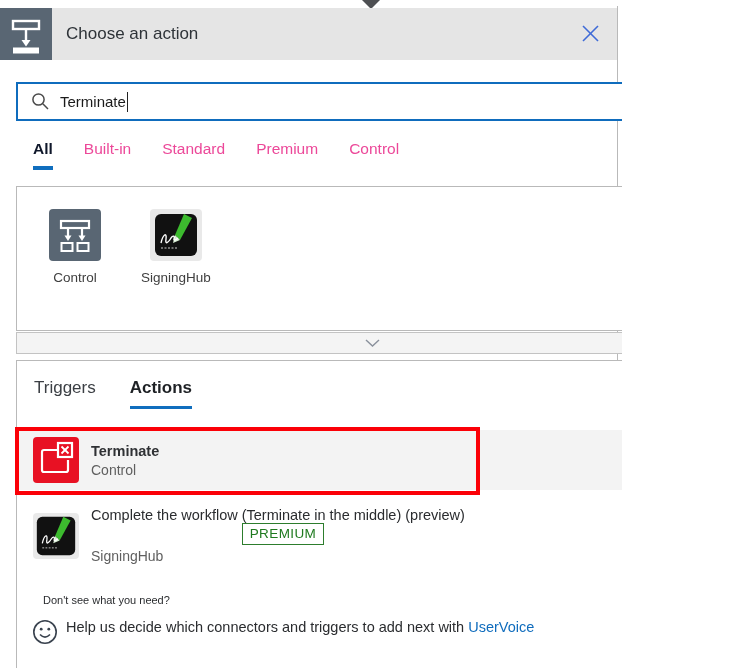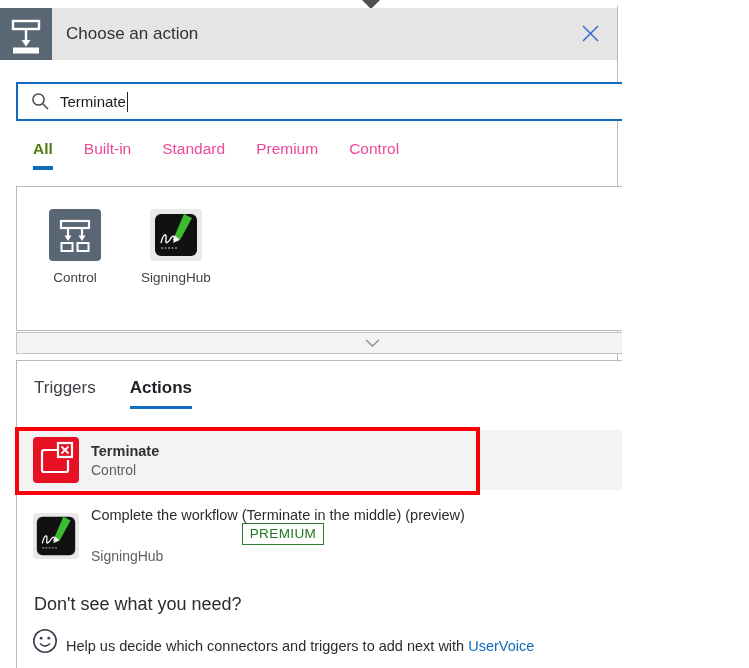--- a/index.html
+++ b/index.html
@@ -22,21 +22,21 @@
   .close-btn { position:absolute; right:16px; top:14px; width:22px; height:22px; cursor:pointer; display:flex; align-items:center; justify-content:center; }
 
   
   .searchbox { position:absolute; top:82px; left:16px; width:712px; height:39px; border:2px solid #0f6cbd; background:#fff; display:flex; align-items:center; padding-left:13px; }
   .search-text { font-size:15px; color:#1b1b1b; margin-left:10px; }
   .caret { display:inline-block; width:1px; height:20px; background:#222; margin-left:1px; vertical-align:middle; }
 
   
   .tabs { position:absolute; top:140px; left:33px; display:flex; gap:31px; }
   .tab { font-size:15.5px; color:#ec4899; padding-bottom:12px; position:relative; cursor:pointer; white-space:nowrap; }
-  .tab.active { font-weight:bold; color:#4d7c0f; }
+  .tab.active { font-weight:bold; color:#0f172a; }
   .tab.active::after { content:""; position:absolute; left:0; right:0; bottom:0; height:4px; background:#106ebe; }
 
   
   .connectors-panel { position:absolute; top:186px; left:16px; width:712px; height:145px; border:1px solid #b9b9b9; background:#fff; display:flex; gap:40px; padding:22px 0 0 32px; }
   .connector { display:flex; flex-direction:column; align-items:center; cursor:pointer; }
   .tile { width:52px; height:52px; border-radius:4px; display:flex; align-items:center; justify-content:center; }
   .tile.slate { background:#596673; }
   .tile.graybg { background:#e9e9e9; }
   .clabel { margin-top:9px; font-size:13.5px; color:#3f3f3f; }
 
@@ -64,22 +64,22 @@
   .atitle.normal { font-weight:normal; color:#2a2c2f; }
   .asub { font-size:14px; color:#5f5f5f; margin-top:3px; }
   .badge { margin-left:10px; border:1px solid #2d7d2d; color:#1f7a1f; font-size:13.5px; letter-spacing:0.4px; padding:2px 7px 3px; background:#fff; white-space:nowrap; }
   .info-wrap { flex:1; display:flex; align-items:center; justify-content:center; }
   .info-btn { cursor:pointer; display:flex; }
 
   
   .annotation { position:absolute; left:15px; top:427px; width:465px; height:68px; border:4px solid #fb0007; pointer-events:none; z-index:6; }
 
   
-  .footer-q { margin:23px 0 0 17px; font-size:18px; color:#2a2c2f; }
-  .footer-row { display:flex; align-items:flex-end; margin:13px 0 3px 15px; }
+  .footer-q { margin:23px 0 0 26px; font-size:11px; color:#2a2c2f; }
+  .footer-row { display:flex; align-items:flex-start; margin:13px 0 3px 15px; }
   .footer-text { font-size:14.5px; color:#2a2c2f; margin-left:8px; }
   .uservoice { color:#0f6cbd; cursor:pointer; }
 </style>
 </head>
 <body>
 
 <div class="dialog">
 
   <div class="flow-arrow"></div>
   <div class="right-edge"></div>

